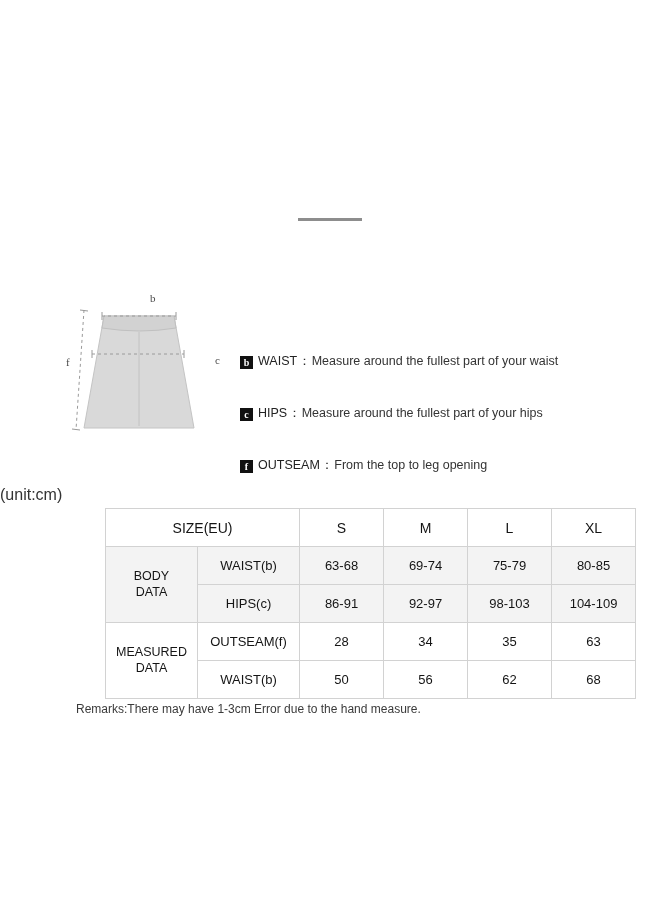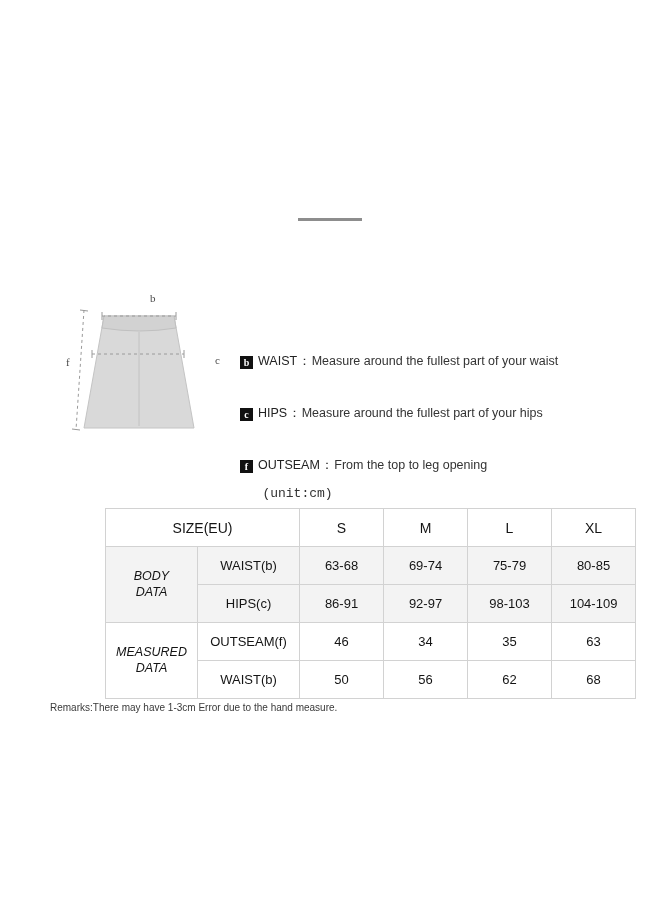--- a/index.html
+++ b/index.html
@@ -89,24 +89,23 @@
   }
   .legend-key { font-size: 12.5px; color: #222; margin-top: 24px; }
   .legend-sep { margin: 0 1px; }
   .legend-desc { color: #333; }
   
   .unit {
     position: absolute;
     top: 486px;
     left: 0;
     width: 595px;
-    text-align: center;
-    font-size: 13px;
+    text-align: left;
+    font-size: 16px;
     color: #333;
-    font-family: Liberation Mono, monospace;
   }
   
   .table-wrap {
     position: absolute;
     top: 508px;
     left: 65px;
     width: 530px;
     padding-left: 40px;
   }
   table.size {
@@ -122,32 +121,31 @@
     color: #141414;
   }
   .col-a { width: 92px; }
   .col-b { width: 102px; }
   .col-s, .col-m, .col-l, .col-xl { width: 84px; }
   .hdr td { font-size: 14px; }
   .shade { background: #f3f3f3; }
   .rowlabel {
     font-size: 12.5px;
     line-height: 1.25;
-    font-style: italic;
   }
   .measname {
     font-size: 13px;
   }
   .hdr-size { font-size: 14px; }
   
   .remarks {
     position: absolute;
     top: 702px;
-    left: 50px;
-    font-size: 10px;
+    left: 76px;
+    font-size: 12px;
     color: #3a3a3a;
   }
 </style>
 </head>
 <body>
 
 <div class="page">
 
   <div class="title-rule"></div>
 
@@ -233,21 +231,21 @@
           <td class="shade">92-97</td>
           <td class="shade">98-103</td>
           <td class="shade">104-109</td>
         </tr>
         <tr>
           <td class="rowlabel" rowspan="2">
             <div>MEASURED</div>
             <div>DATA</div>
           </td>
           <td class="measname">OUTSEAM(f)</td>
-          <td>46</td>
+          <td>28</td>
           <td>34</td>
           <td>35</td>
           <td>63</td>
         </tr>
         <tr>
           <td class="measname">WAIST(b)</td>
           <td>50</td>
           <td>56</td>
           <td>62</td>
           <td>68</td>

